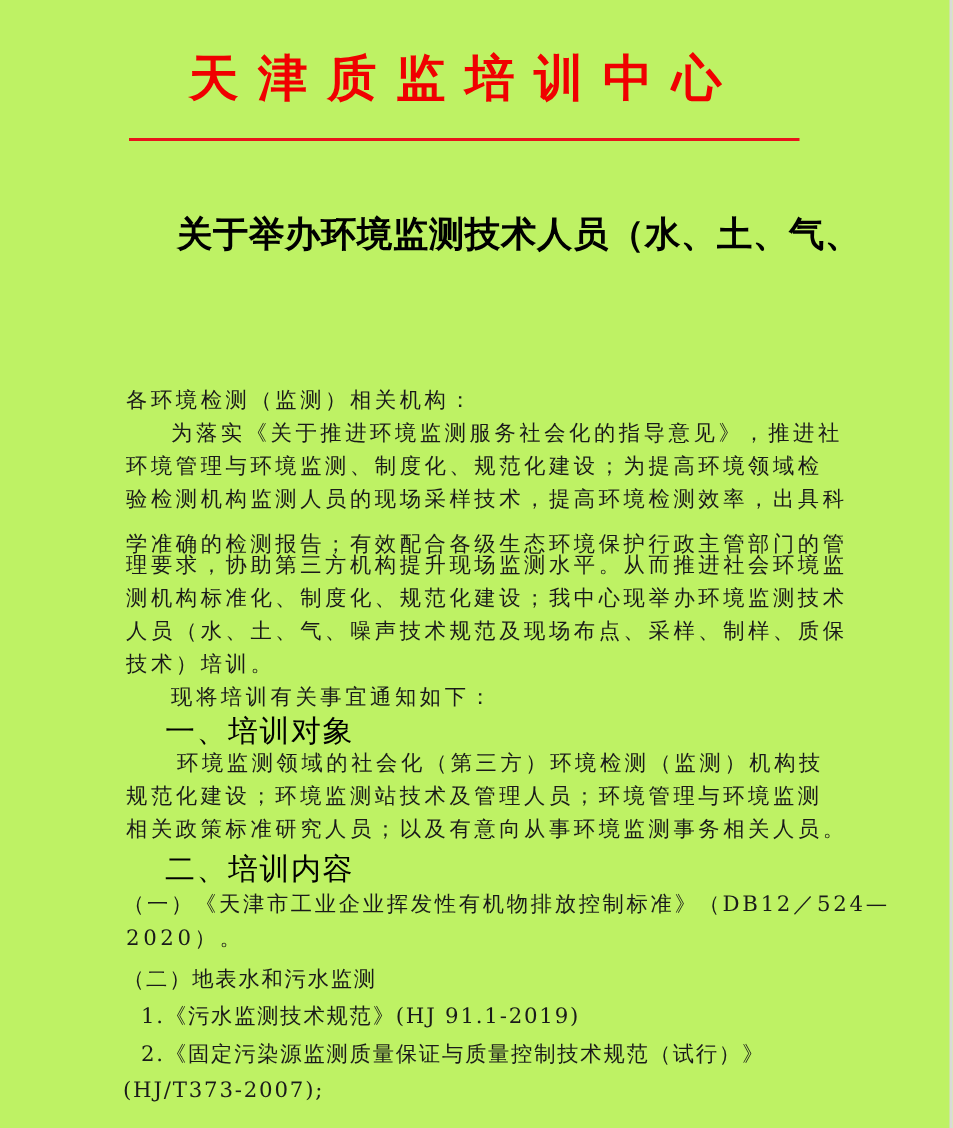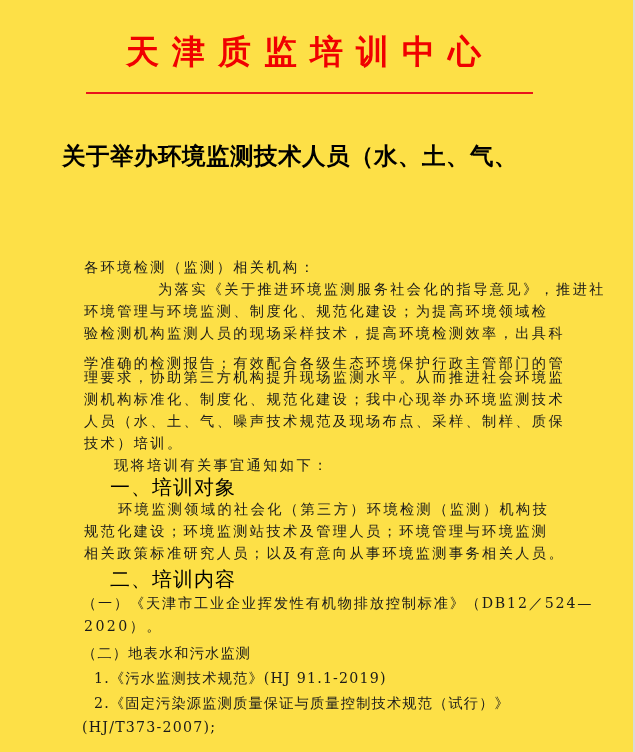--- a/index.html
+++ b/index.html
@@ -1,36 +1,36 @@
 <!DOCTYPE html>
 <html><head>
 <meta charset="utf-8">
 <style>
   html, body { margin:0; padding:0; background:#ffffff; }
   body { width:635px; height:752px; overflow:hidden; position:relative; }
-  .page { position:absolute; left:0; top:0; width:633px; height:752px; background:#fde047; border-right:2px solid #d9d9d9; }
+  .page { position:absolute; left:0; top:0; width:633px; height:752px; background:#bef264; border-right:2px solid #d9d9d9; }
   .org-title {
     position:absolute; left:86px; top:30px; width:448px; text-align:center;
     color:#f00000; font-family:"DejaVu Serif","Liberation Serif",serif;
     font-size:33px; font-weight:bold; letter-spacing:13px; line-height:44px; white-space:nowrap;
   }
   .red-rule { position:absolute; left:86px; top:92px; width:447px; height:2px; background:#e8141b; }
   .doc-title {
-    position:absolute; left:62px; top:142px; width:512px; text-align:left;
+    position:absolute; left:62px; top:142px; width:512px; text-align:right;
     font-family:"DejaVu Sans","Liberation Sans",sans-serif; font-weight:bold;
     font-size:23.5px; line-height:28px; color:#000; letter-spacing:0.5px;
   }
   .doc-title div { white-space:nowrap; }
   .body {
     position:absolute; left:84px; top:256px; width:470px;
     font-family:"DejaVu Serif","Liberation Serif",serif; font-size:14.2px;
     color:#1a1a1a; letter-spacing:2.4px;
   }
   .line { position:absolute; left:0; white-space:nowrap; height:22px; line-height:22px; }
-  .ind2 { left:30px;margin-left:44px; }
+  .ind2 { left:30px; }
   .h { font-family:"DejaVu Sans","Liberation Sans",sans-serif; font-weight:normal; font-size:20px; letter-spacing:1px; color:#000; }
   .item { letter-spacing:1.2px; }
 </style>
 </head>
 <body>
 
 <div class="page">
 
   <div class="org-title">天津质监培训中心</div>
   <div class="red-rule"></div>

